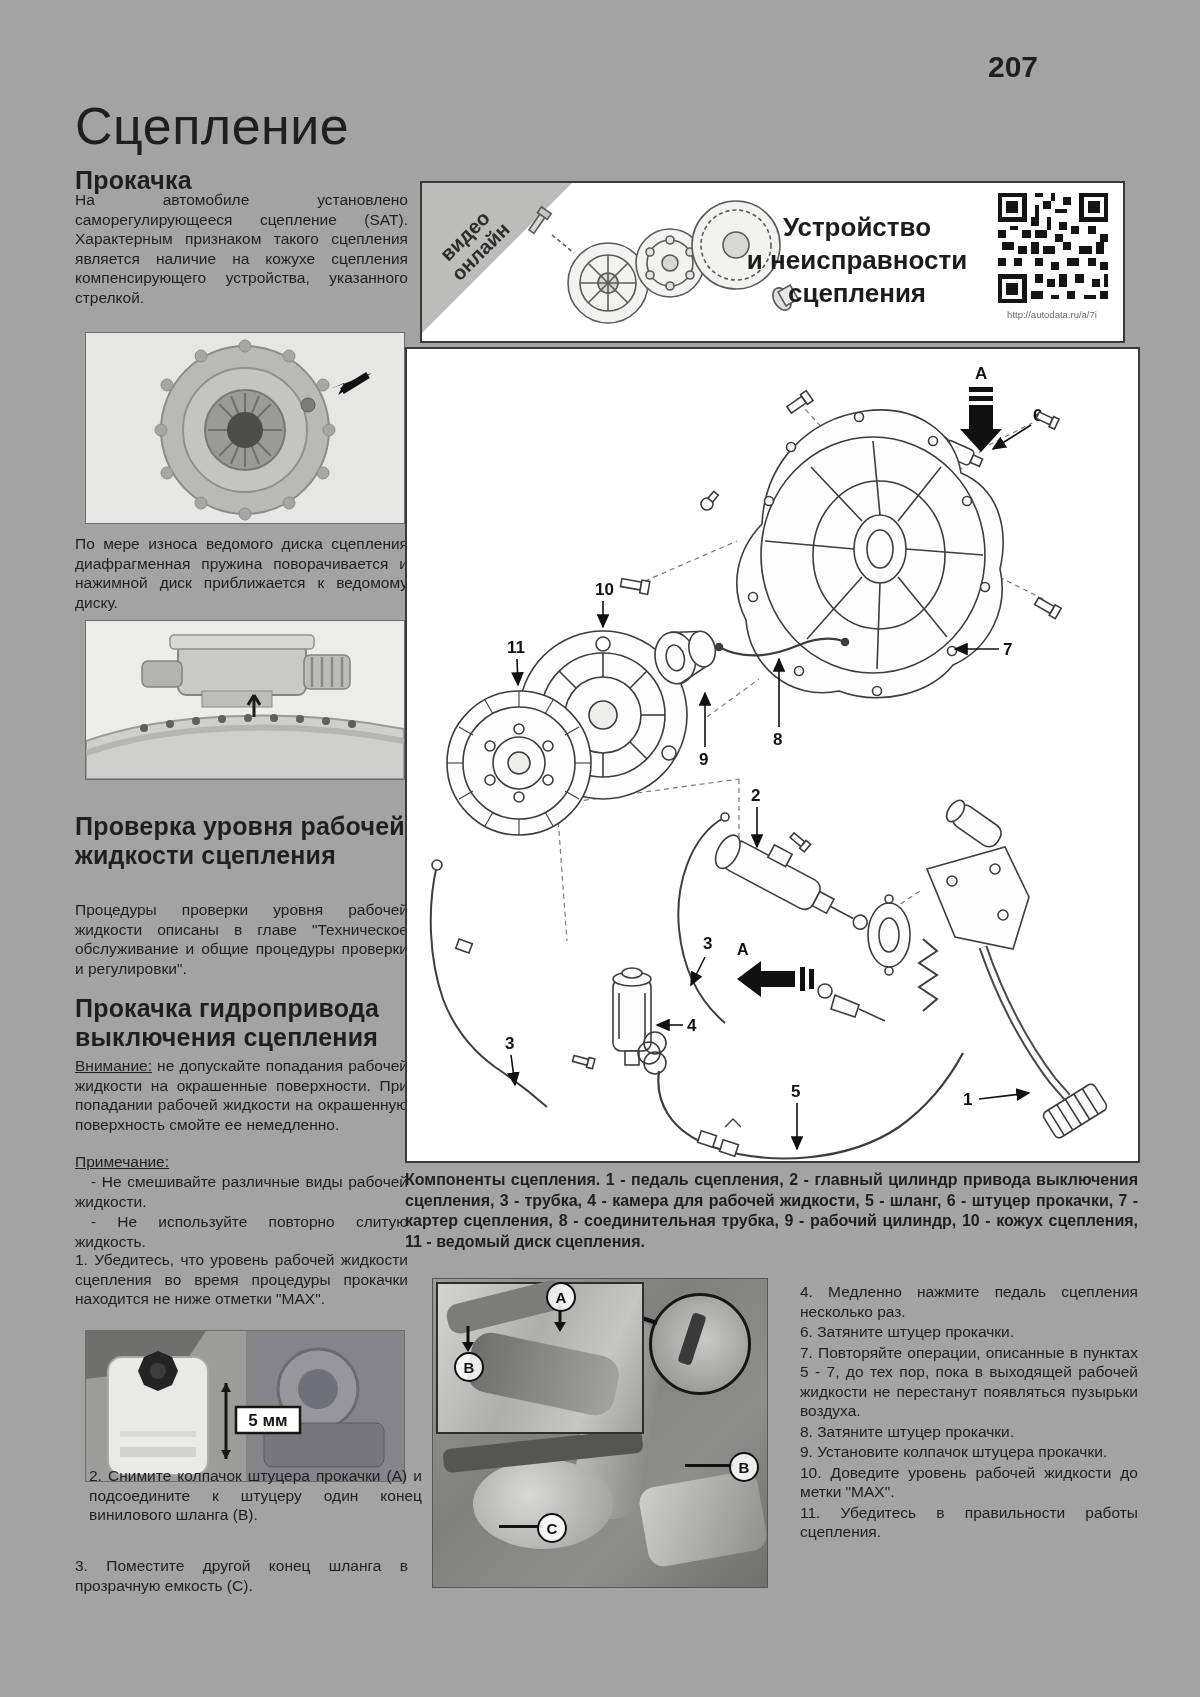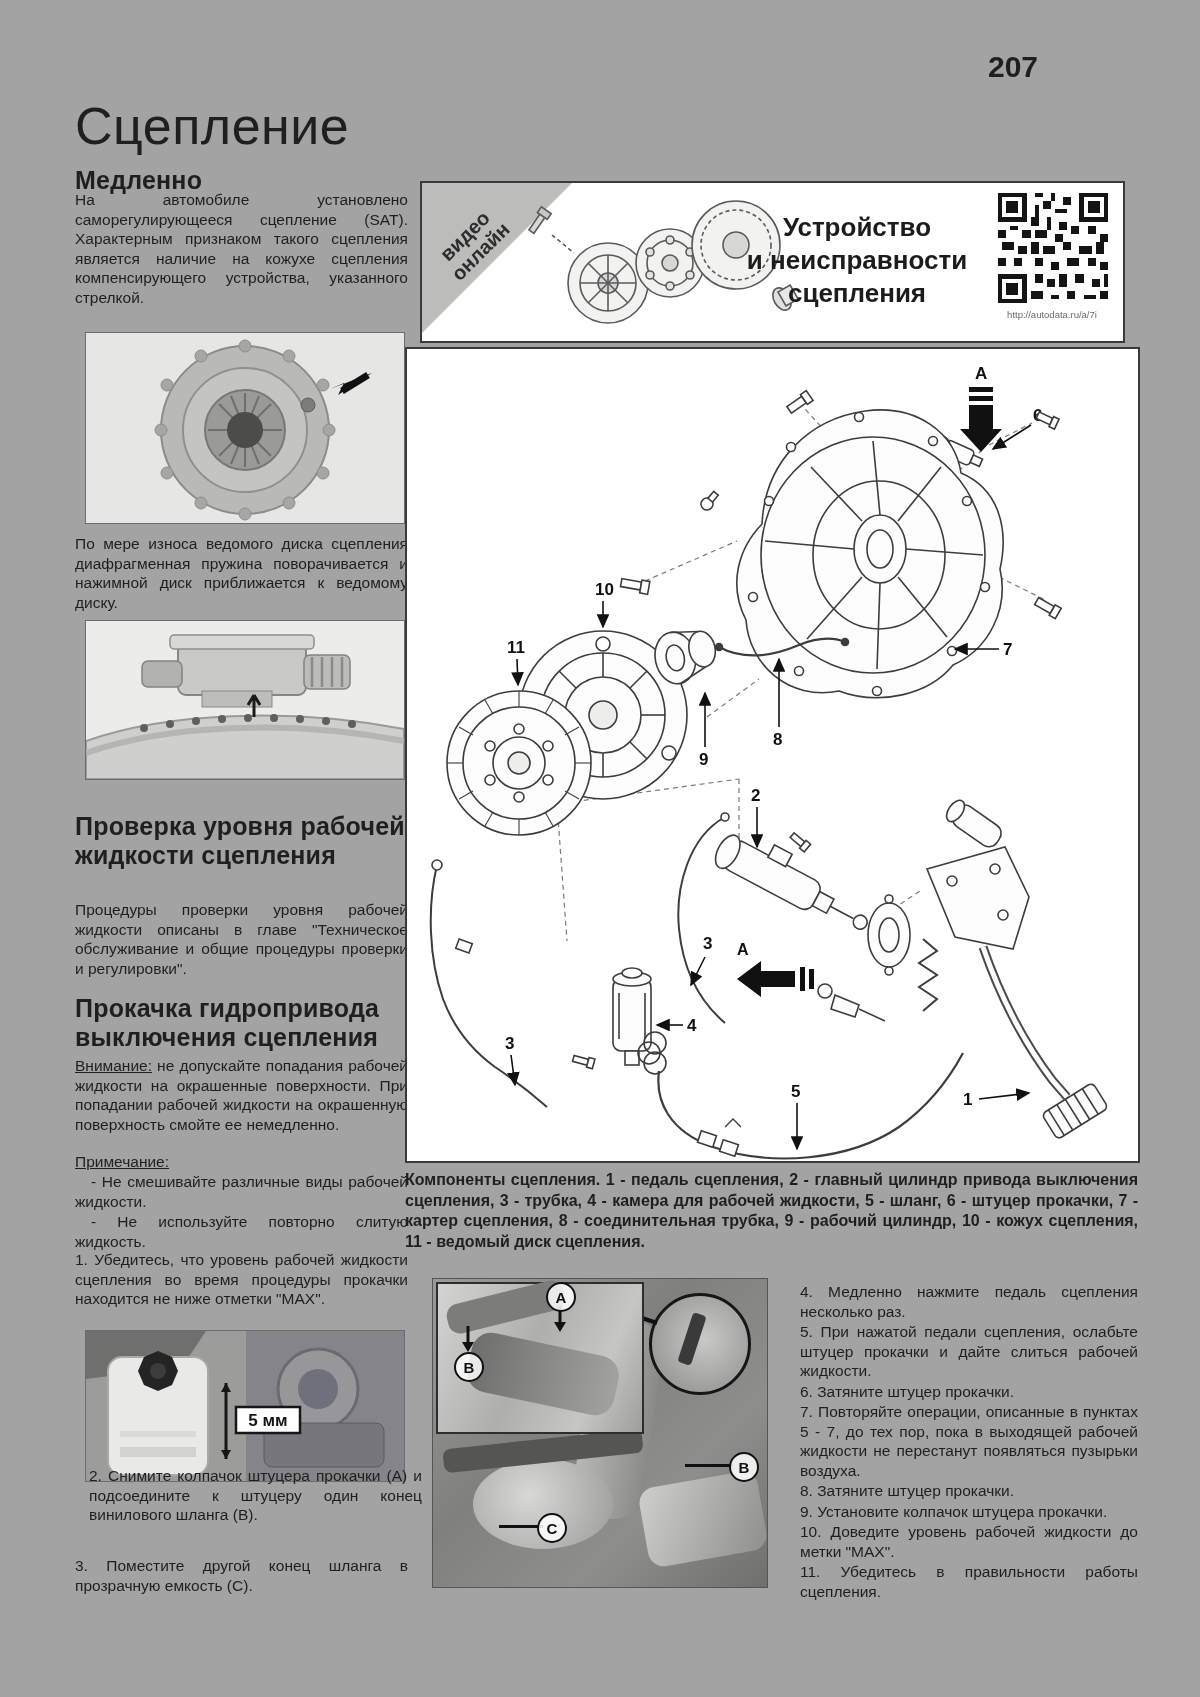--- a/index.html
+++ b/index.html
@@ -24,21 +24,21 @@
 </style>
 </head>
 <body>
 
 <div class="page">
 
   <div class="abs pagenum" style="left:988px;top:50px;">207</div>
 
   <div class="abs h1" style="left:75px;top:96px;">Сцепление</div>
 
-  <div class="abs h2" style="left:75px;top:166px;">Медленно</div>
+  <div class="abs h2" style="left:75px;top:166px;">Прокачка</div>
   <p class="abs body" style="left:75px;top:190px;width:333px;margin:0;">На автомобиле установлено саморегулирующееся сцепление (SAT). Характерным признаком такого сцепления является наличие на кожухе сцепления компенсирующего устройства, указанного стрелкой.</p>
 
   <figure class="abs photo" style="left:85px;top:332px;width:318px;height:190px;margin:0;">
     <svg width="318" height="190" viewBox="0 0 318 190">
       <rect x="0" y="0" width="318" height="190" fill="#e6e6e4"></rect>
       <circle cx="159" cy="97" r="84" fill="#b9b9b7" stroke="#8b8b89" stroke-width="2"></circle>
       <g stroke="#8d8d8b" fill="#a6a6a4">
         <circle cx="159" cy="13" r="6"></circle>
           <circle cx="203" cy="23" r="6"></circle>
           <circle cx="237" cy="52" r="6"></circle>
@@ -524,21 +524,20 @@
     </div>
 
     <div class="abs" style="left:252px;top:185px;width:48px;height:3px;background:#111;"></div>
     <div class="marker" style="left:296px;top:173px;">B</div>
     <div class="abs" style="left:66px;top:246px;width:44px;height:3px;background:#111;"></div>
     <div class="marker" style="left:104px;top:234px;">C</div>
   </div>
 
   <div class="abs" style="left:800px;top:1282px;width:338px;">
     <p class="body step">4. Медленно нажмите педаль сцепления несколько раз.</p>
-    <p class="body step">5. При нажатой педали сцепления, ослабьте штуцер прокачки и дайте слиться рабочей жидкости.</p>
     <p class="body step">6. Затяните штуцер прокачки.</p>
     <p class="body step">7. Повторяйте операции, описанные в пунктах 5 - 7, до тех пор, пока в выходящей рабочей жидкости не перестанут появляться пузырьки воздуха.</p>
     <p class="body step">8. Затяните штуцер прокачки.</p>
     <p class="body step">9. Установите колпачок штуцера прокачки.</p>
     <p class="body step">10. Доведите уровень рабочей жидкости до метки "MAX".</p>
     <p class="body step">11. Убедитесь в правильности работы сцепления.</p>
   </div>
 
 </div>
 

